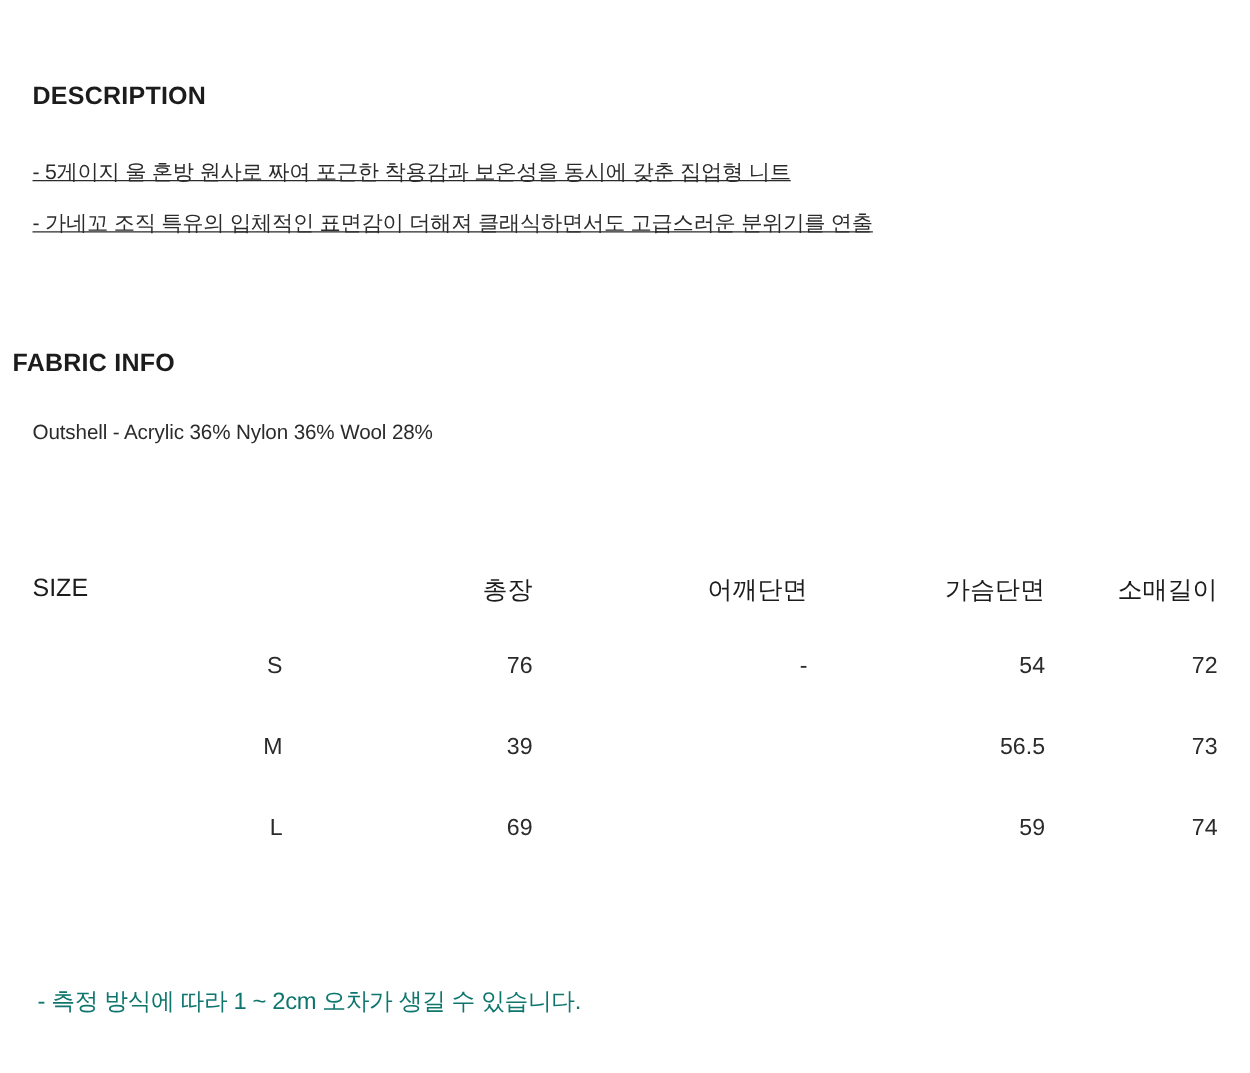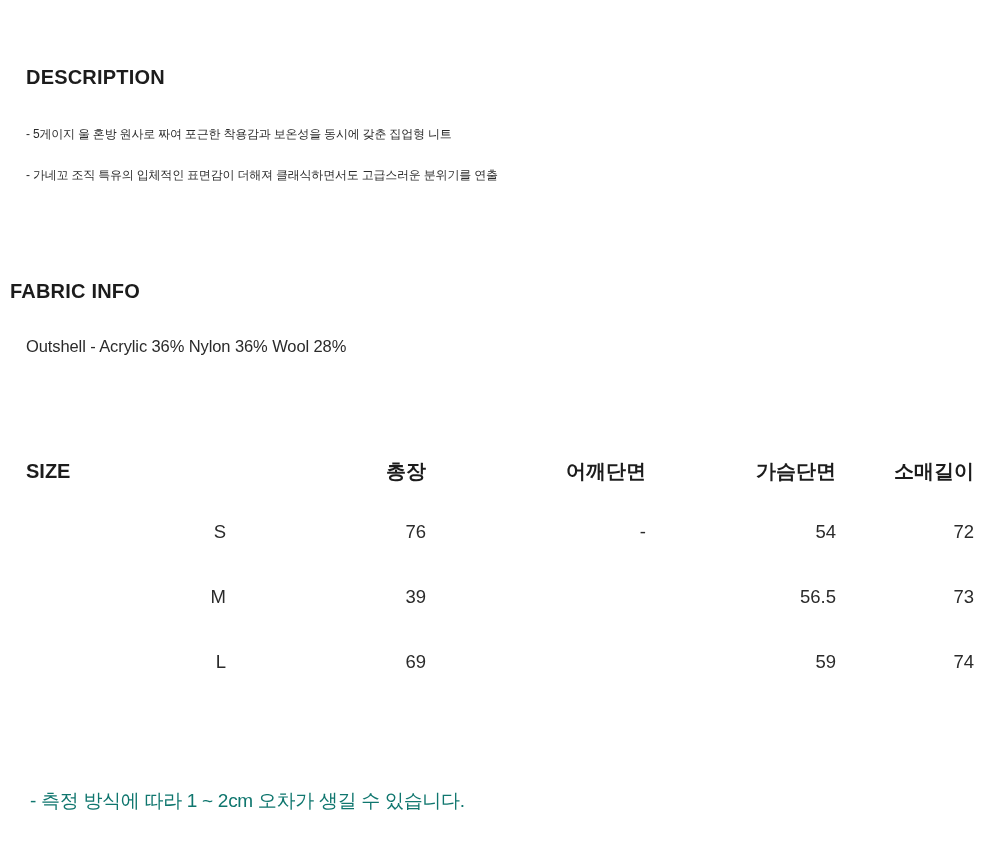--- a/index.html
+++ b/index.html
@@ -26,24 +26,25 @@
   .section-heading {
     font-size: 20px;
     font-weight: bold;
     letter-spacing: 0.2px;
     color: #1c1c1c;
   }
   #desc-heading { position: absolute; left: 26px; top: 66px; }
   .desc-line {
     position: absolute;
     left: 26px;
-    font-size: 12px;
+    font-size: 17px;
     color: #2b2b2b;
     letter-spacing: -0.2px;
     white-space: nowrap;
+    text-decoration: underline;
   }
   #desc-line-0 { top: 126px; }
   #desc-line-1 { top: 167px; }
 
   #fabric-heading { position: absolute; left: 10px; top: 280px; }
   #fabric-text {
     position: absolute;
     left: 26px;
     top: 337px;
     font-size: 16.5px;
@@ -61,21 +62,21 @@
   }
   .size-table th, .size-table td {
     text-align: right;
     padding: 0;
     border: none;
   }
   .size-table th {
     height: 56px;
     vertical-align: middle;
     font-size: 20px;
-    font-weight: bold;
+    font-weight: normal;
     color: #1c1c1c;
   }
   .size-table th.col-label {
     text-align: left;
     padding-left: 0;
   }
   .size-table td {
     height: 65px;
     vertical-align: middle;
     font-size: 18.5px;

